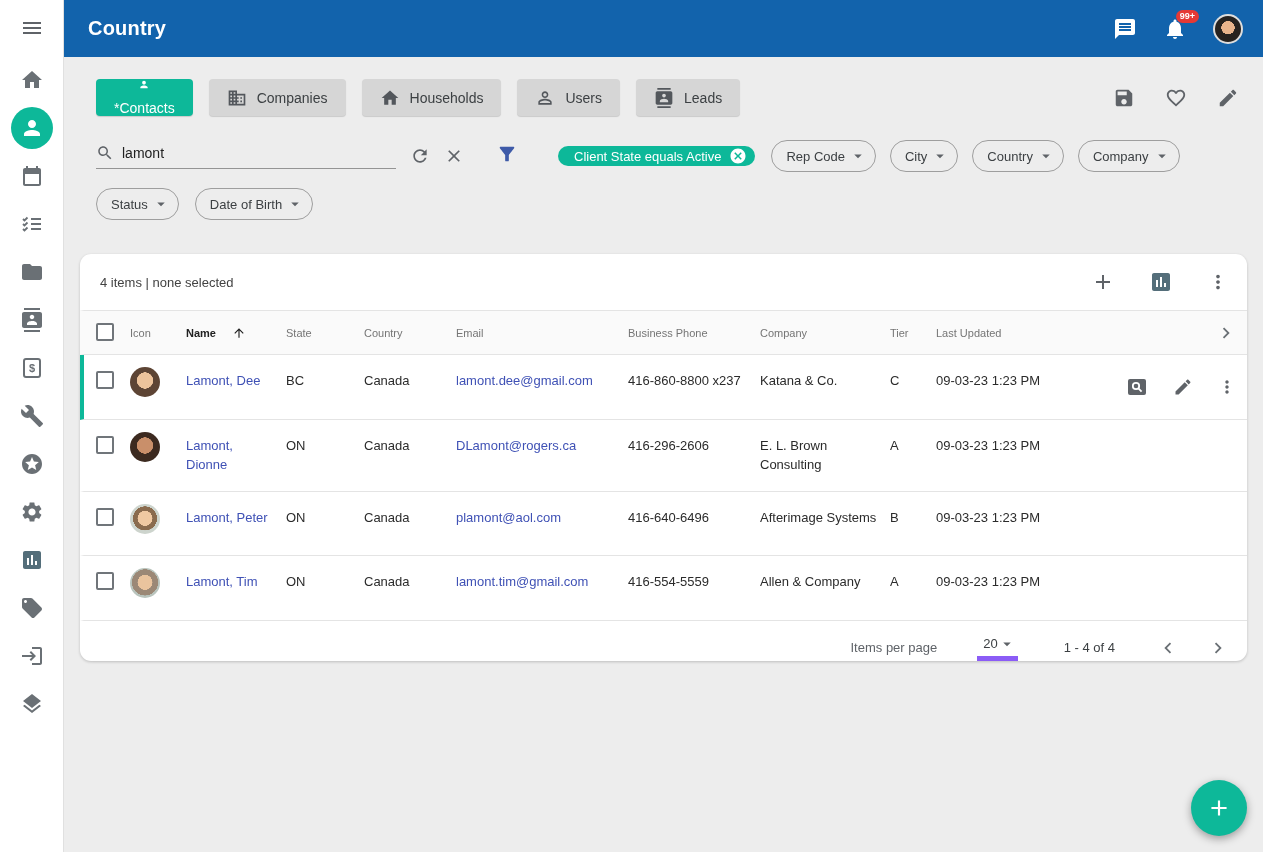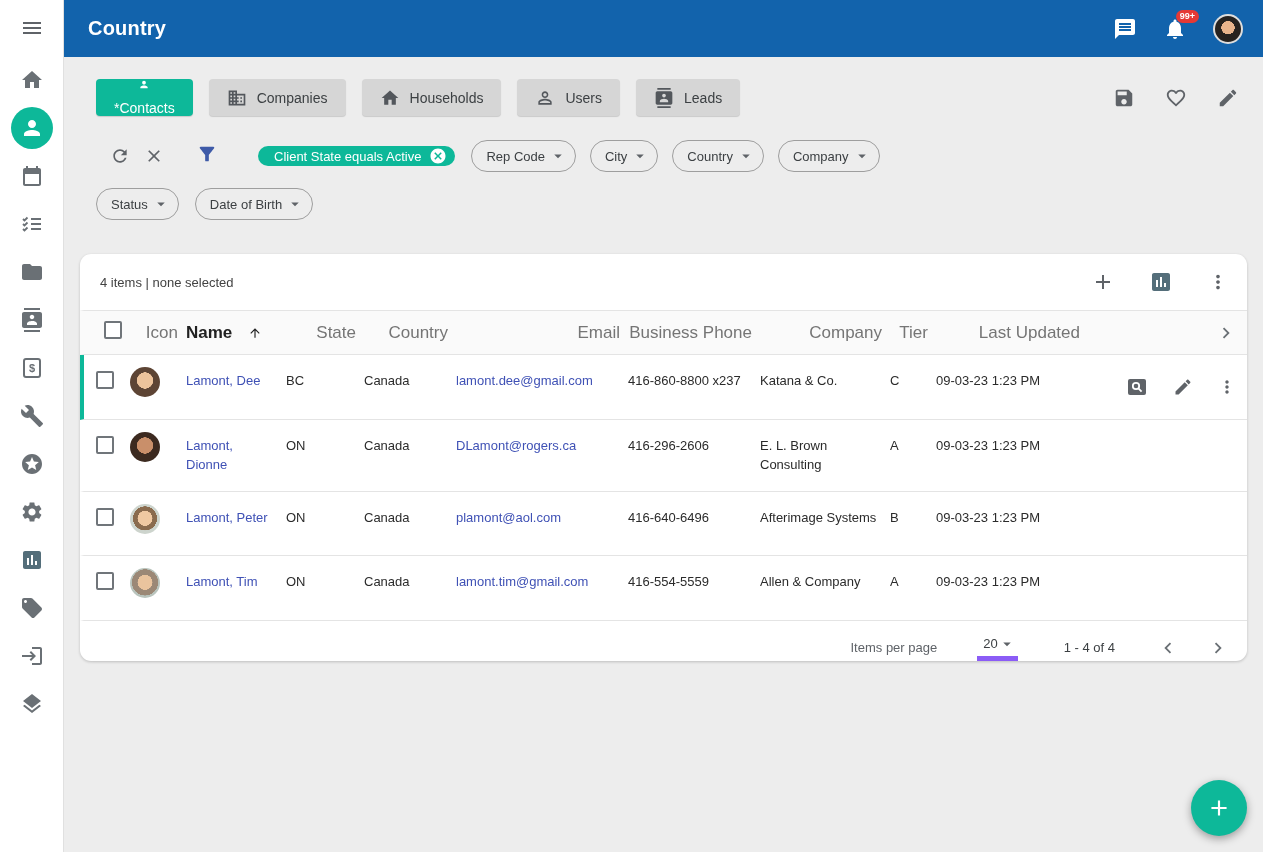--- a/index.html
+++ b/index.html
@@ -69,21 +69,21 @@
     box-shadow:0 1px 3px rgba(0,0,0,.2); overflow:hidden; }
   .card-toolbar { height:56px; display:flex; align-items:center; padding:0 18px 0 20px; }
   .summary { font-size:13px; color:#424242; }
   .toolbar-icons { margin-left:auto; display:flex; align-items:center; gap:34px; }
   .toolbar-icons svg { cursor:pointer; }
 
   .tr { display:flex; align-items:flex-start; border-bottom:1px solid #e4e4e4;
     border-left:4px solid transparent; padding-right:10px; }
   .tr.selected { border-left-color:#0db899; }
   .thead { background:#fafafa; border-top:1px solid #e4e4e4; align-items:center; height:45px; }
-  .th { font-size:17px; color:#757575; padding:0 8px 0 0;text-align:right; }
+  .th { font-size:11px; color:#757575; padding:0 8px 0 0; }
   .th-name { color:#212121; font-weight:700; display:flex; align-items:center; gap:16px; }
   .th-name svg { width:14px; height:14px; fill:#212121; }
   .td { font-size:13px; color:#2b2b2b; padding:16px 10px 16px 0; line-height:1.5; }
   .c-check { width:46px; padding-left:12px; flex:none; }
   .thead .c-check { padding-top:0; }
   .tr:not(.thead) .c-check { padding-top:16px; }
   .c-icon { width:56px; flex:none; }
   .c-name { width:100px; flex:none; padding-right:18px; }
   .c-state { width:78px; flex:none; }
   .c-country { width:92px; flex:none; }
@@ -260,20 +260,26 @@
       <svg viewBox="0 0 24 24">
           <path d="M16.5 3c-1.74 0-3.41.81-4.5 2.09C10.91 3.81 9.24 3 7.5 3 4.42 3 2 5.42 2 8.5c0 3.78 3.4 6.86 8.55 11.54L12 21.35l1.45-1.32C18.6 15.36 22 12.28 22 8.5 22 5.42 19.58 3 16.5 3zm-4.4 15.55l-.1.1-.1-.1C7.14 14.24 4 11.39 4 8.5 4 6.5 5.5 5 7.5 5c1.54 0 3.04.99 3.57 2.36h1.87C13.46 5.99 14.96 5 16.5 5c2 0 3.5 1.5 3.5 3.5 0 2.89-3.14 5.74-7.9 10.05z"></path>
         </svg>
       <svg viewBox="0 0 24 24">
           <path d="M3 17.25V21h3.75L17.81 9.94l-3.75-3.75L3 17.25zM20.71 7.04c.39-.39.39-1.02 0-1.41l-2.34-2.34c-.39-.39-1.02-.39-1.41 0l-1.83 1.83 3.75 3.75 1.83-1.83z"></path>
         </svg>
     </div>
   </div>
 
   <div class="search-row">
+    <div class="search-field">
+      <svg viewBox="0 0 24 24">
+          <path d="M15.5 14h-.79l-.28-.27C15.41 12.59 16 11.11 16 9.5 16 5.91 13.09 3 9.5 3S3 5.91 3 9.5 5.91 16 9.5 16c1.61 0 3.09-.59 4.23-1.57l.27.28v.79l5 4.99L20.49 19l-4.99-5zm-6 0C7.01 14 5 11.99 5 9.5S7.01 5 9.5 5 14 7.01 14 9.5 11.99 14 9.5 14z"></path>
+        </svg>
+      <input type="text" value="lamont" style="">
+    </div>
     <div class="search-side-icons">
       <svg viewBox="0 0 24 24">
           <path d="M17.65 6.35C16.2 4.9 14.21 4 12 4c-4.42 0-7.99 3.58-7.99 8s3.57 8 7.99 8c3.73 0 6.84-2.55 7.73-6h-2.08c-.82 2.33-3.04 4-5.65 4-3.31 0-6-2.69-6-6s2.69-6 6-6c1.66 0 3.14.69 4.22 1.78L13 11h7V4l-2.35 2.35z"></path>
         </svg>
       <svg viewBox="0 0 24 24">
           <path d="M19 6.41L17.59 5 12 10.59 6.41 5 5 6.41 10.59 12 5 17.59 6.41 19 12 13.41 17.59 19 19 17.59 13.41 12z"></path>
         </svg>
     </div>
     <div class="funnel">
       <svg viewBox="0 0 24 24">

